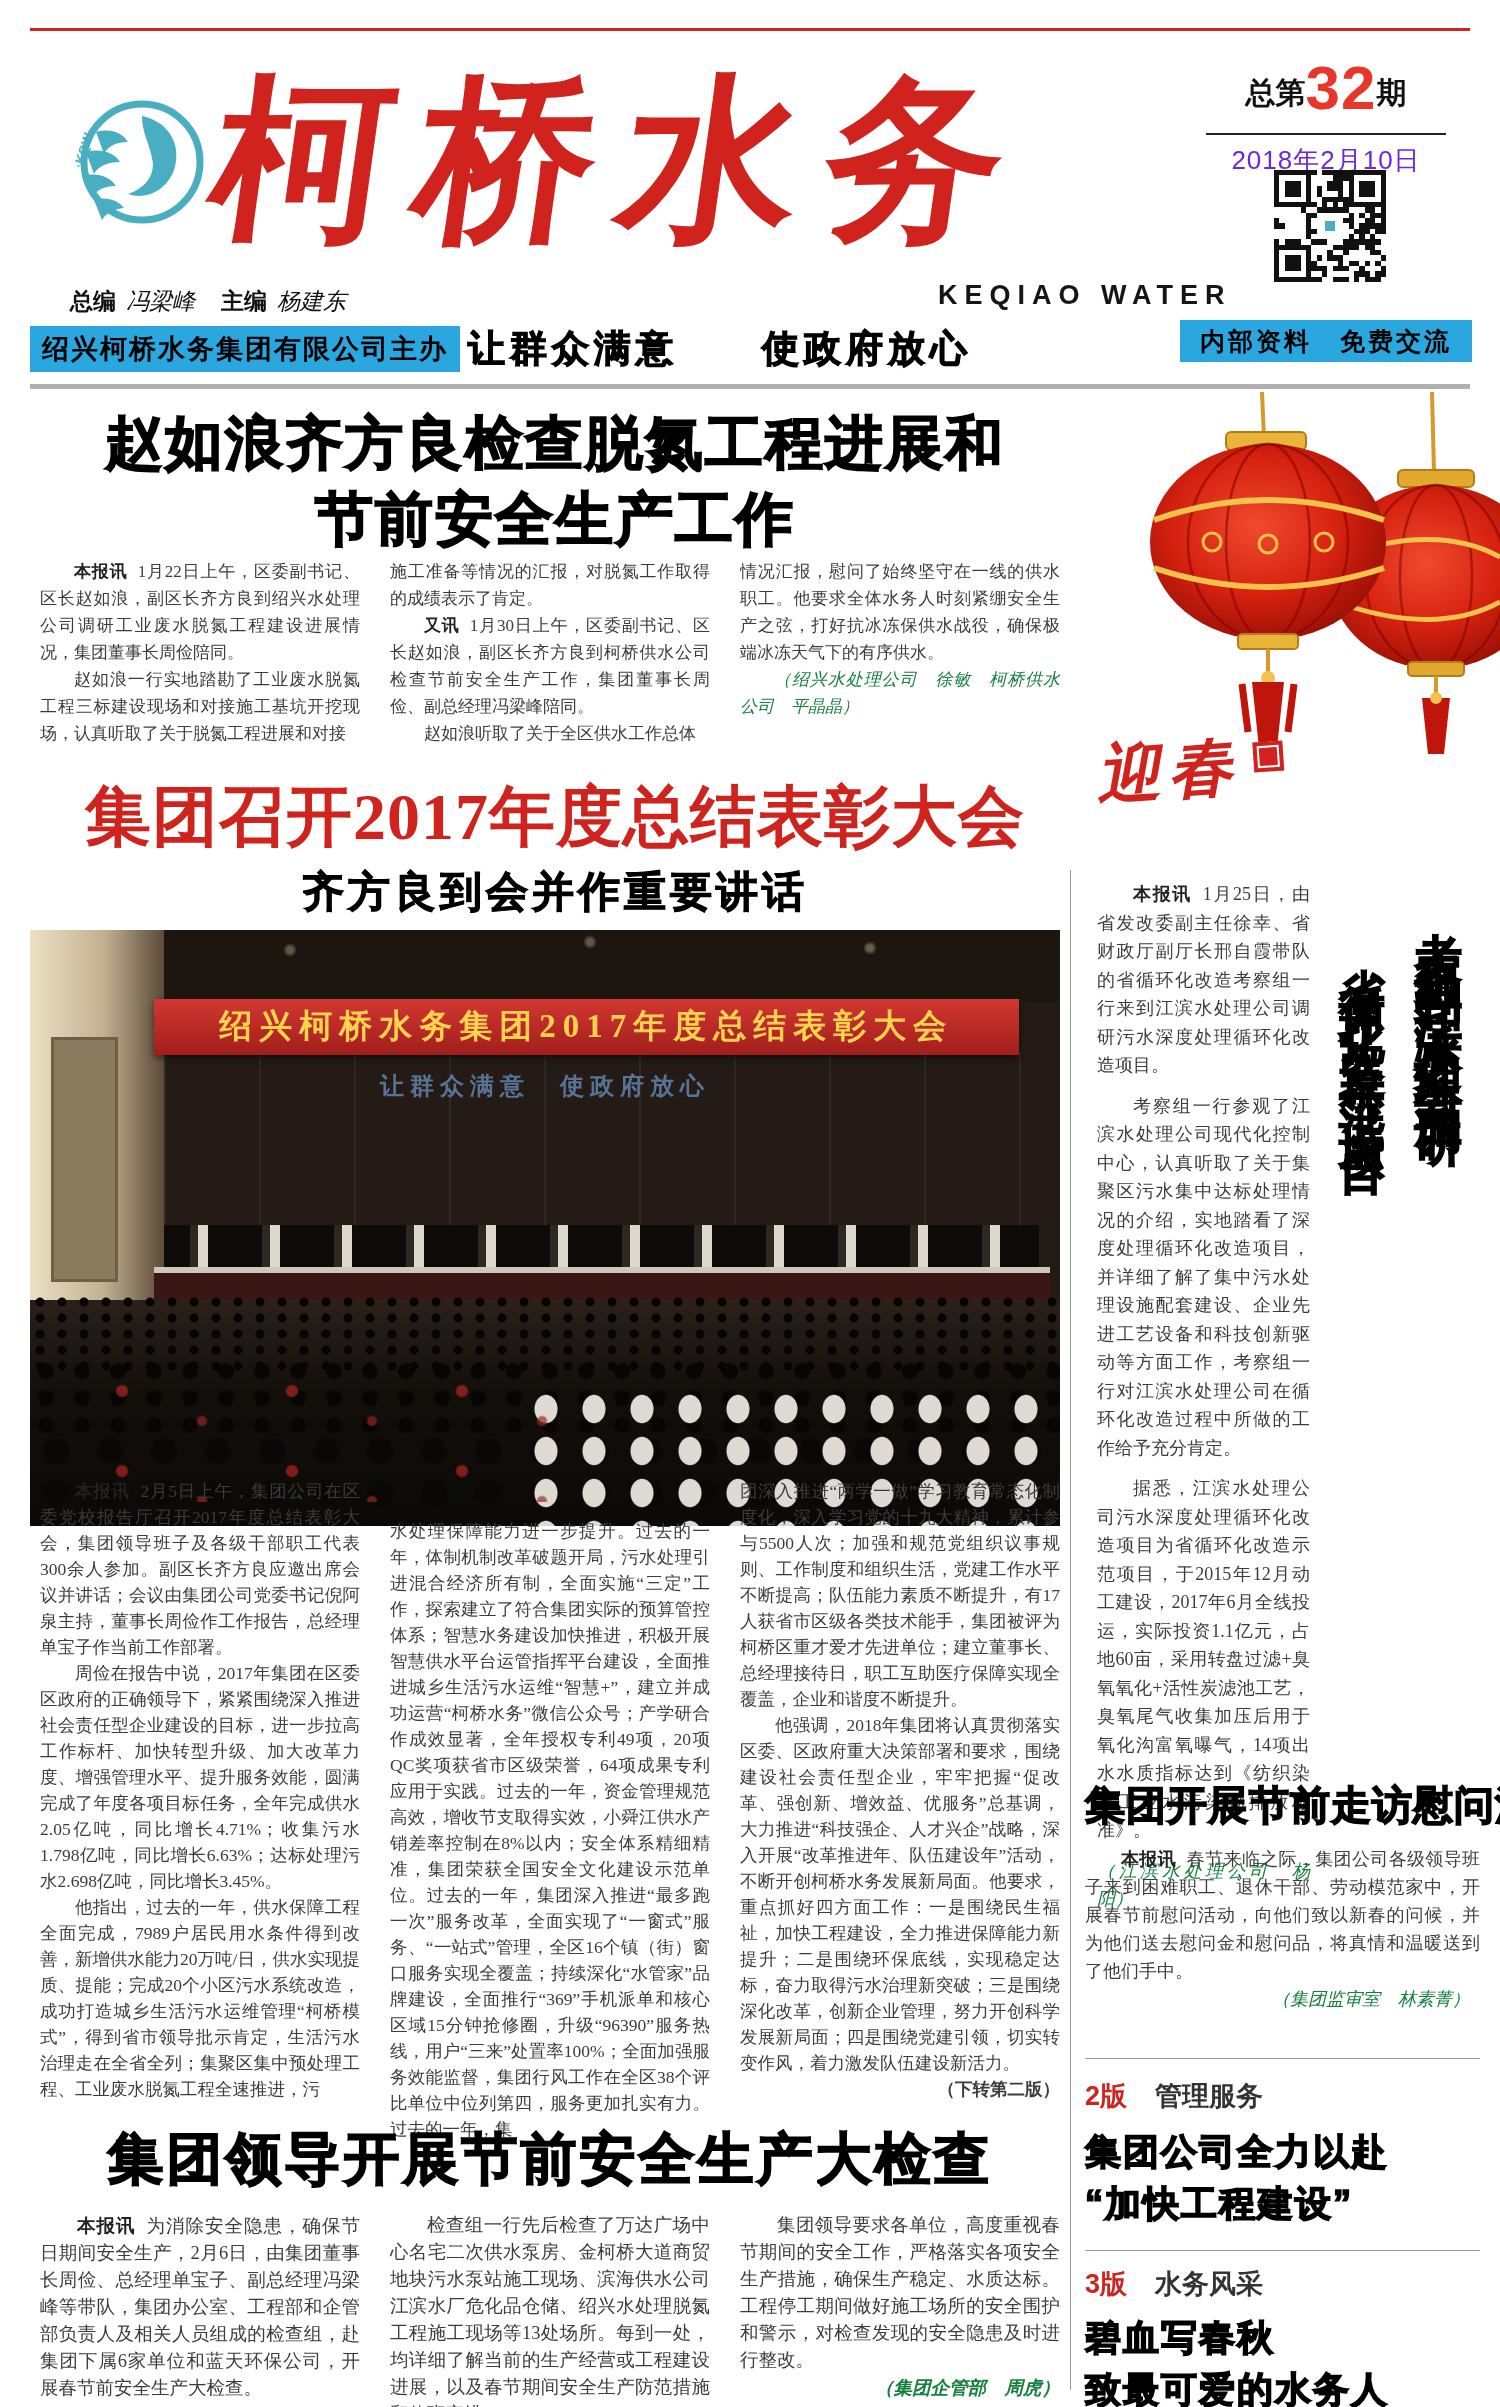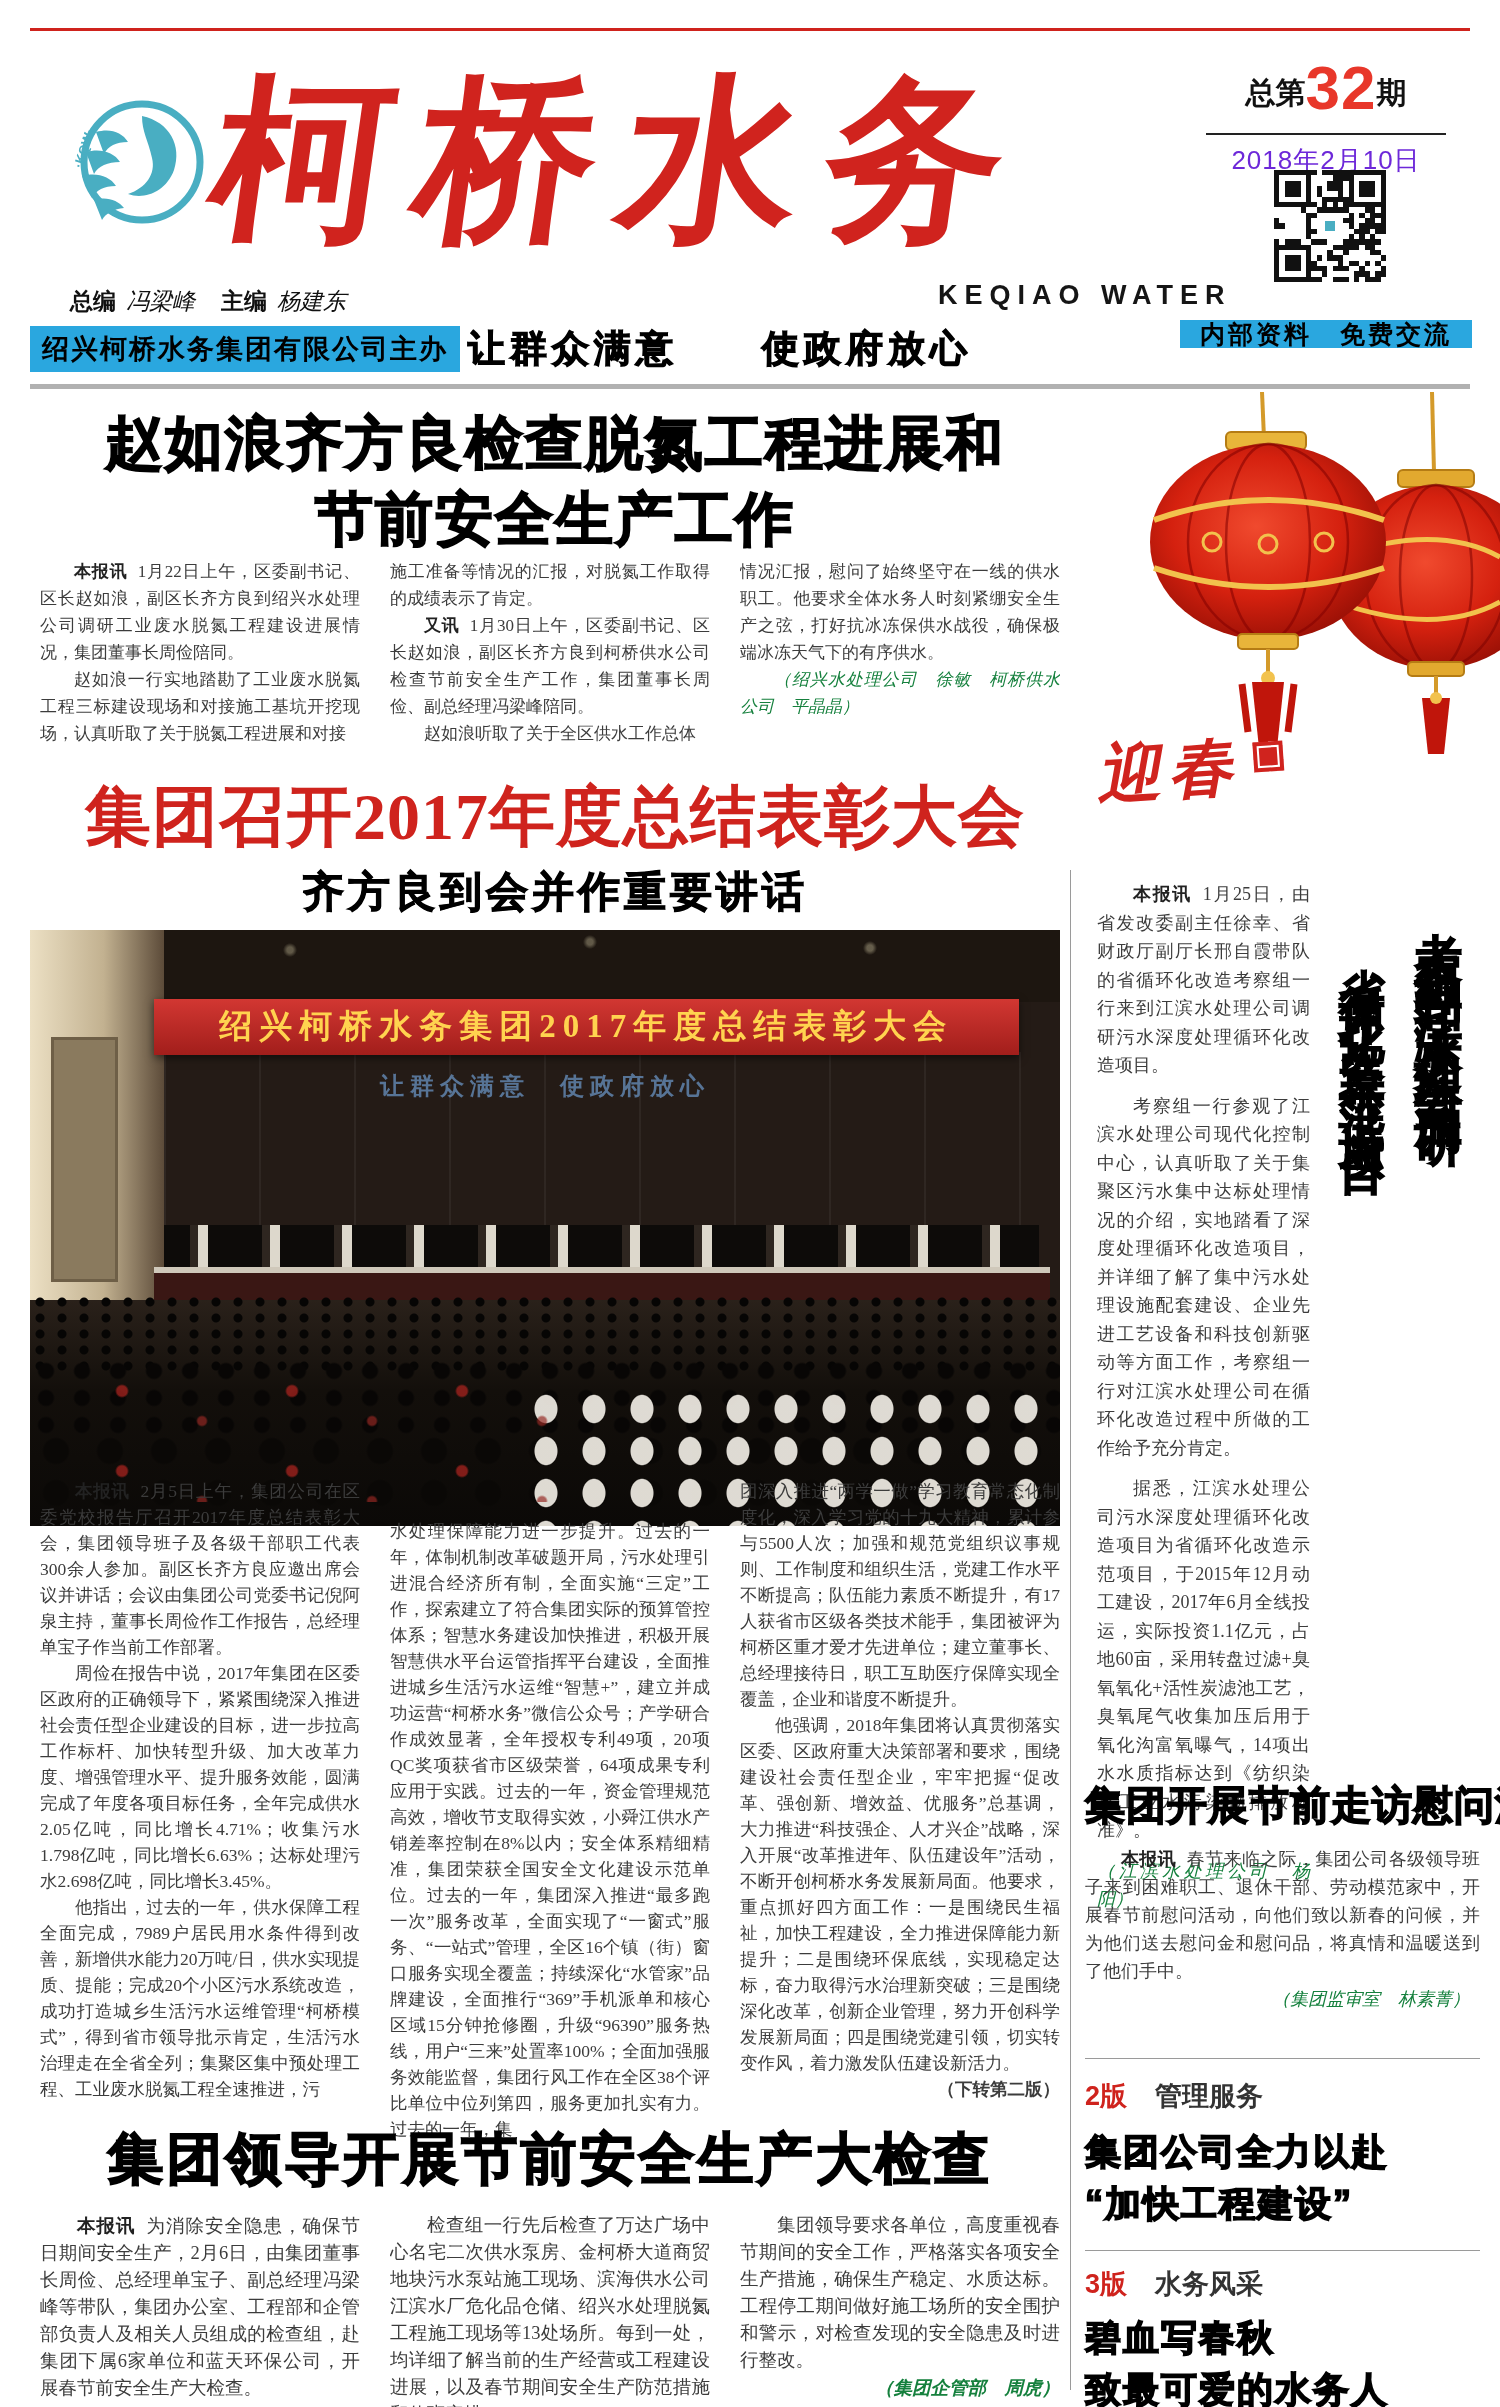--- a/index.html
+++ b/index.html
@@ -23,21 +23,21 @@
   .qr{left:1274px;top:170px;width:112px;height:112px;}
   .engtitle{left:938px;top:280px;font-size:27px;font-weight:bold;letter-spacing:7px;color:#151515;}
   .editors{left:70px;top:286px;font-size:23px;color:#111;}
   .editors b{font-family:"Liberation Sans",sans-serif;}
   .editors .nm{font-family:"DejaVu Serif",serif;font-style:italic;margin:0 26px 0 10px;}
   .bluebox{background:#2aa7df;color:#000000;font-family:"Liberation Sans",sans-serif;
            font-weight:bold;display:flex;align-items:center;justify-content:center;}
   .pubbar{left:30px;top:326px;width:430px;height:46px;font-size:27px;letter-spacing:2px;}
   .slogan{left:468px;top:324px;width:560px;height:48px;font-size:37px;color:#000;
           letter-spacing:5px;font-weight:900;-webkit-text-stroke:1.2px #000;white-space:nowrap;}
-  .intbar{left:1180px;top:320px;width:292px;height:28px;font-size:25px;letter-spacing:3px;}
+  .intbar{left:1180px;top:320px;width:292px;height:42px;font-size:25px;letter-spacing:3px;}
   .grayrule{left:30px;top:384px;width:1440px;height:5px;background:#b1b1b1;}
 
   
   .coltext{font-size:17px;line-height:27px;text-align:justify;color:#3c3c3c;}
   .coltext p{margin:0;text-indent:2em;}
   .coltext p.noind{text-indent:0;}
   .lead{font-family:"Liberation Sans",sans-serif;font-weight:bold;color:#222;margin-right:0.6em;}
   .byline{font-family:"DejaVu Serif",serif;font-style:italic;color:#15803d;}
   .turnline{text-align:right;font-family:"Liberation Sans",sans-serif;font-weight:bold;text-indent:0!important;}
 

